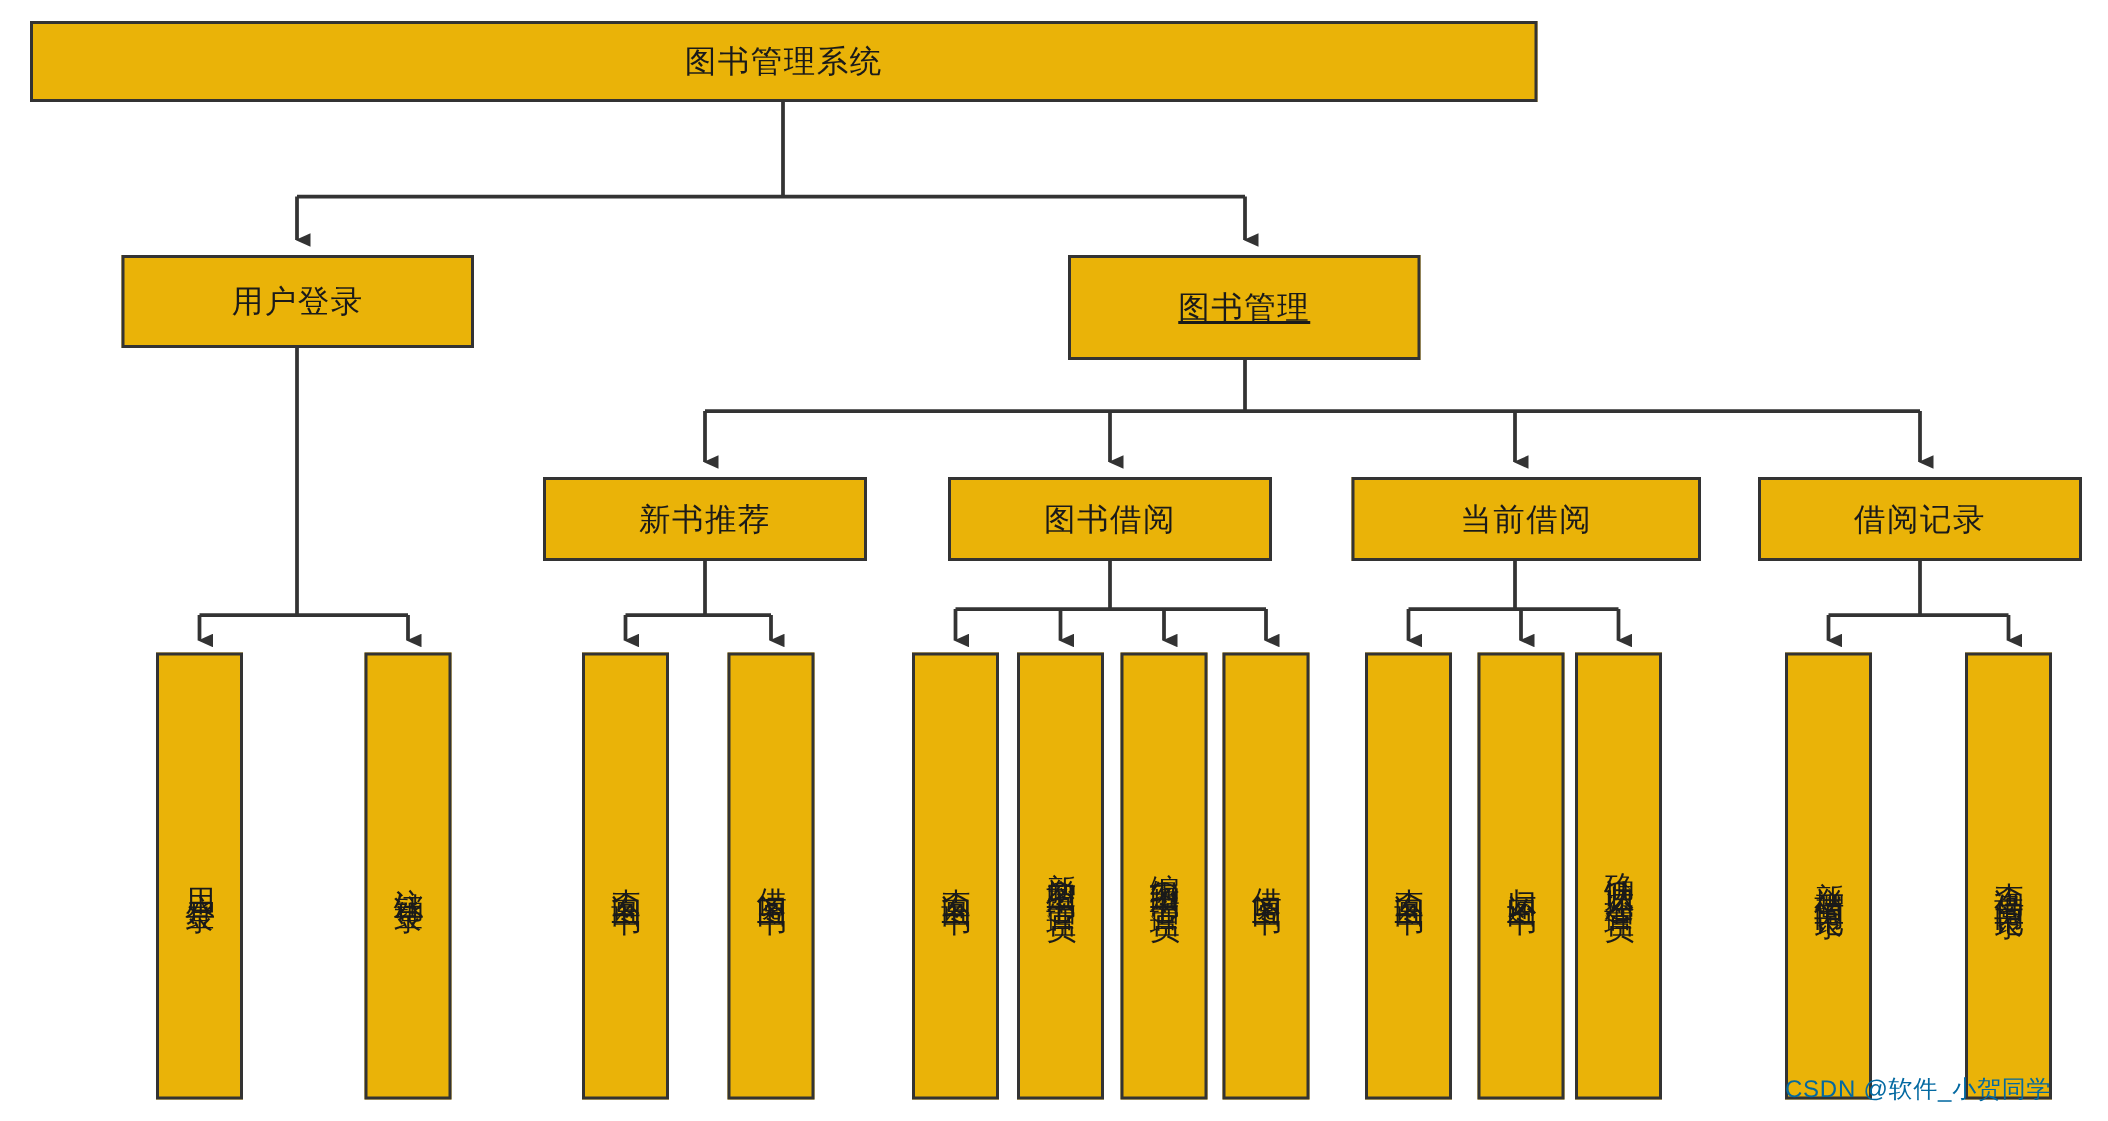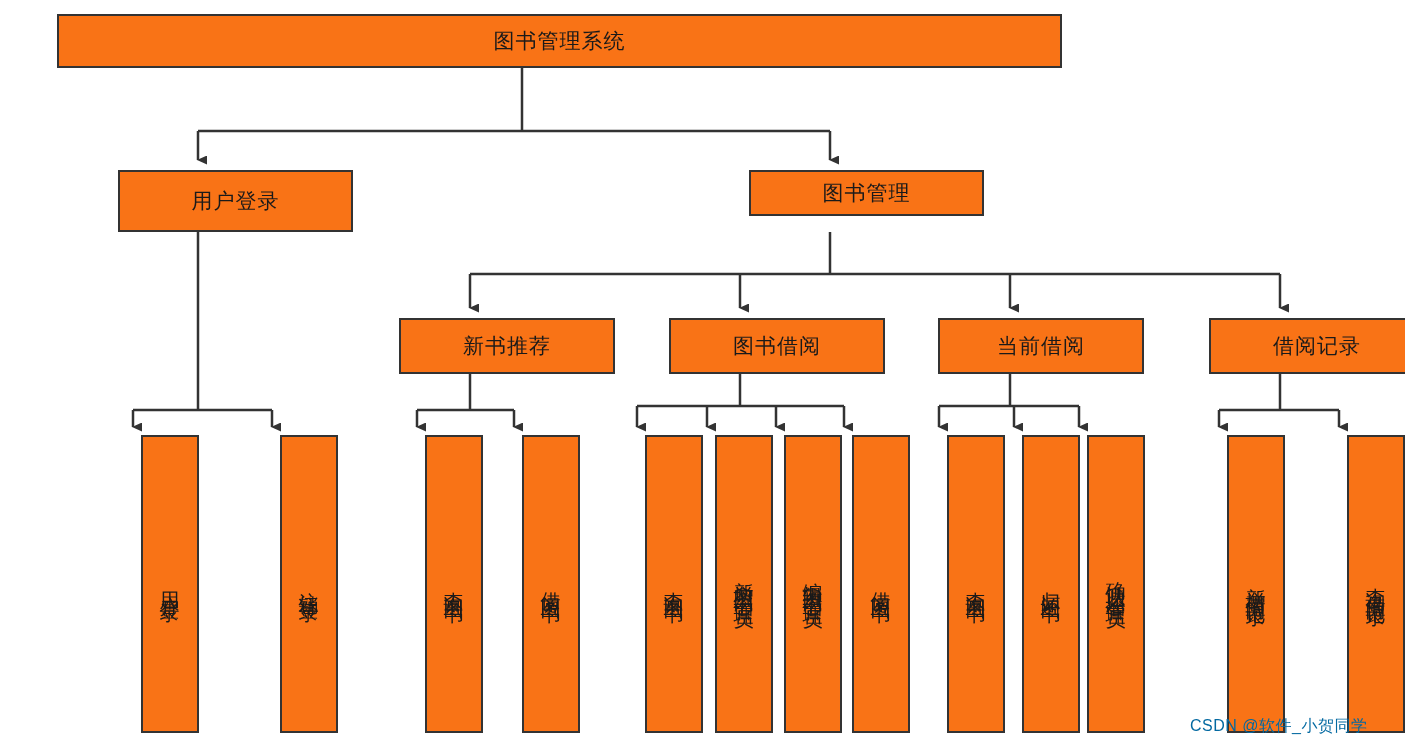--- a/index.html
+++ b/index.html
@@ -18,27 +18,26 @@
   #wires {
     position: absolute;
     left: 0; top: 0;
     width: 1405px;
     height: 747px;
   }
   .node {
     position: absolute;
     box-sizing: border-box;
     border: 2px solid #333333;
-    background: #f97316;
+    background: #eab308;
     display: flex;
     align-items: center;
     justify-content: center;
     color: #1a1a1a;
     z-index: 3;
-    margin-left: 37px;
   }
   .node.horiz {
     font-size: 21px;
     letter-spacing: 1px;
     white-space: nowrap;
   }
   .node.vert {
     writing-mode: vertical-rl;
     text-orientation: upright;
     font-size: 20px;
@@ -120,31 +119,31 @@
     </g>
   </svg>
 
   <div class="node horiz" style="left:20px; top:14px; width:1005px; height:54px;">
     <span>图书管理系统</span>
   </div>
 
   <div class="node horiz" style="left:81px; top:170px; width:235px; height:62px;">
     <span>用户登录</span>
   </div>
-  <div class="node horiz" style="left:712px; top:170px; width:235px; height:46px;">
+  <div class="node horiz" style="left:712px; top:170px; width:235px; height:70px;text-decoration:underline;">
     <span>图书管理</span>
   </div>
 
   <div class="node horiz" style="left:362px; top:318px; width:216px; height:56px;">
     <span>新书推荐</span>
   </div>
   <div class="node horiz" style="left:632px; top:318px; width:216px; height:56px;">
     <span>图书借阅</span>
   </div>
-  <div class="node horiz" style="left:901px; top:318px; width:206px; height:56px;">
+  <div class="node horiz" style="left:901px; top:318px; width:233px; height:56px;">
     <span>当前借阅</span>
   </div>
   <div class="node horiz" style="left:1172px; top:318px; width:216px; height:56px;text-align:center;">
     <span>借阅记录</span>
   </div>
 
   <div class="node vert" style="left:104px; top:435px; width:58px; height:298px;">
     <span class="vtext">用户登录</span>
   </div>
   <div class="node vert" style="left:243px; top:435px; width:58px; height:298px;">

